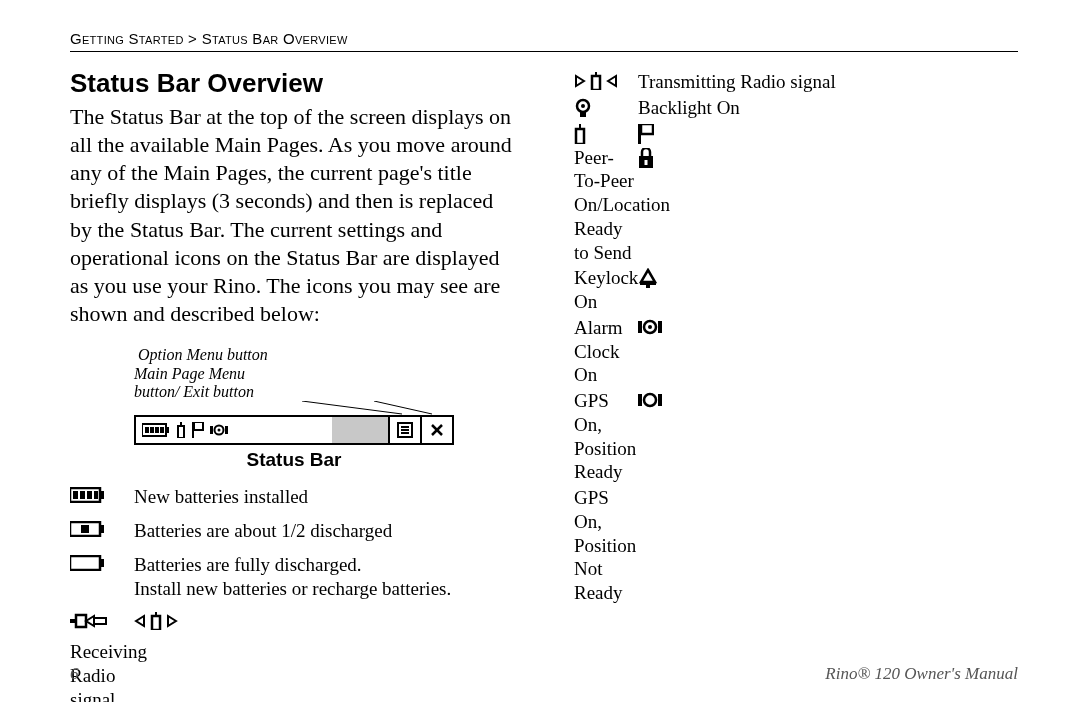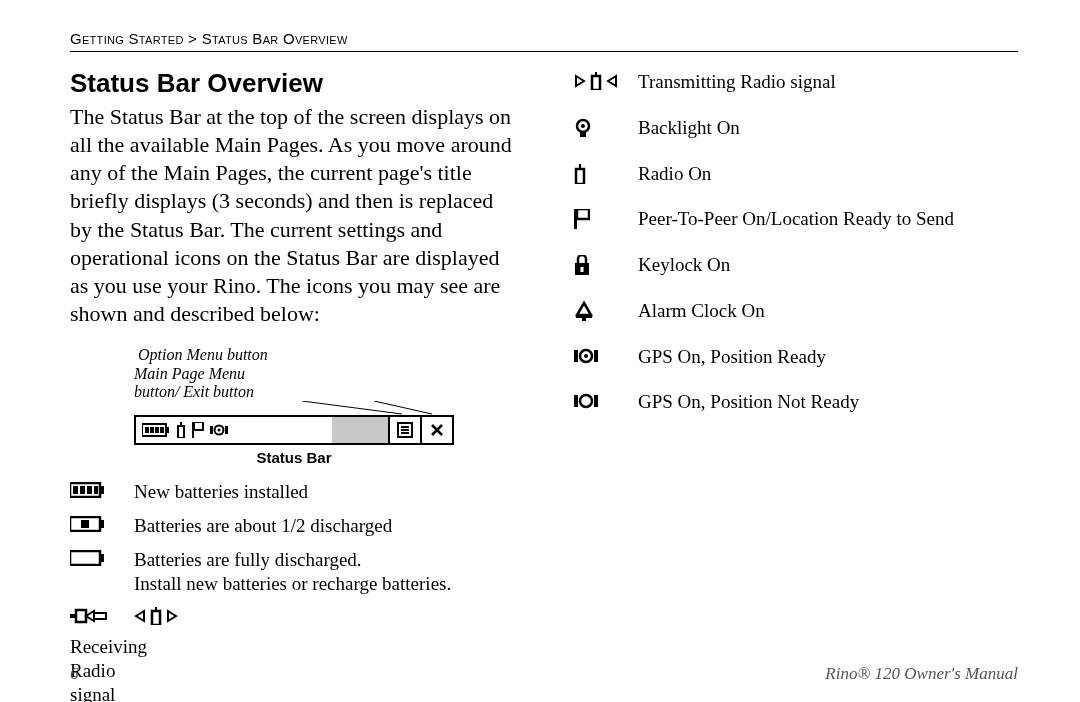--- a/index.html
+++ b/index.html
@@ -95,33 +95,33 @@
     display: flex;
     align-items: center;
     justify-content: center;
     border-left: 2px solid #000;
     background: #fff;
   }
   .statusbar-caption {
     text-align: center;
     font-family: Arial, Helvetica, sans-serif;
     font-weight: 700;
-    font-size: 15px;
+    font-size: 19px;
     margin-top: 4px;
   }
   .icon-list {
     display: grid;
     grid-template-columns: 64px 1fr;
     row-gap: 10px;
     align-items: start;
     font-size: 19px;
     line-height: 1.25;
   }
   .icon-list.right {
-    row-gap: 22px;
+    row-gap: 2px;
     margin-top: 10px;
   }
   .icon-cell {
     display: flex;
     align-items: flex-start;
     justify-content: flex-start;
     padding-top: 2px;
   }
   .footer {
     position: absolute;
@@ -288,21 +288,20 @@
             </svg>
         </div>
         <div>Backlight On</div>
 
         <div class="icon-cell">
           <svg width="12" height="20" viewBox="0 0 12 20">
               <rect x="2" y="5" width="8" height="15" fill="none" stroke="#000" stroke-width="2.5"></rect>
               <rect x="5" y="0" width="2" height="5" fill="#000"></rect>
             </svg>
         </div>
-        <div>Radio On</div>
 
         <div class="icon-cell">
           <svg width="16" height="20" viewBox="0 0 16 20">
               <rect x="0" y="0" width="3" height="20" fill="#000"></rect>
               <rect x="3" y="0" width="12" height="10" fill="none" stroke="#000" stroke-width="2.5"></rect>
             </svg>
         </div>
         <div>Peer-To-Peer On/Location Ready to Send</div>
 
         <div class="icon-cell">

